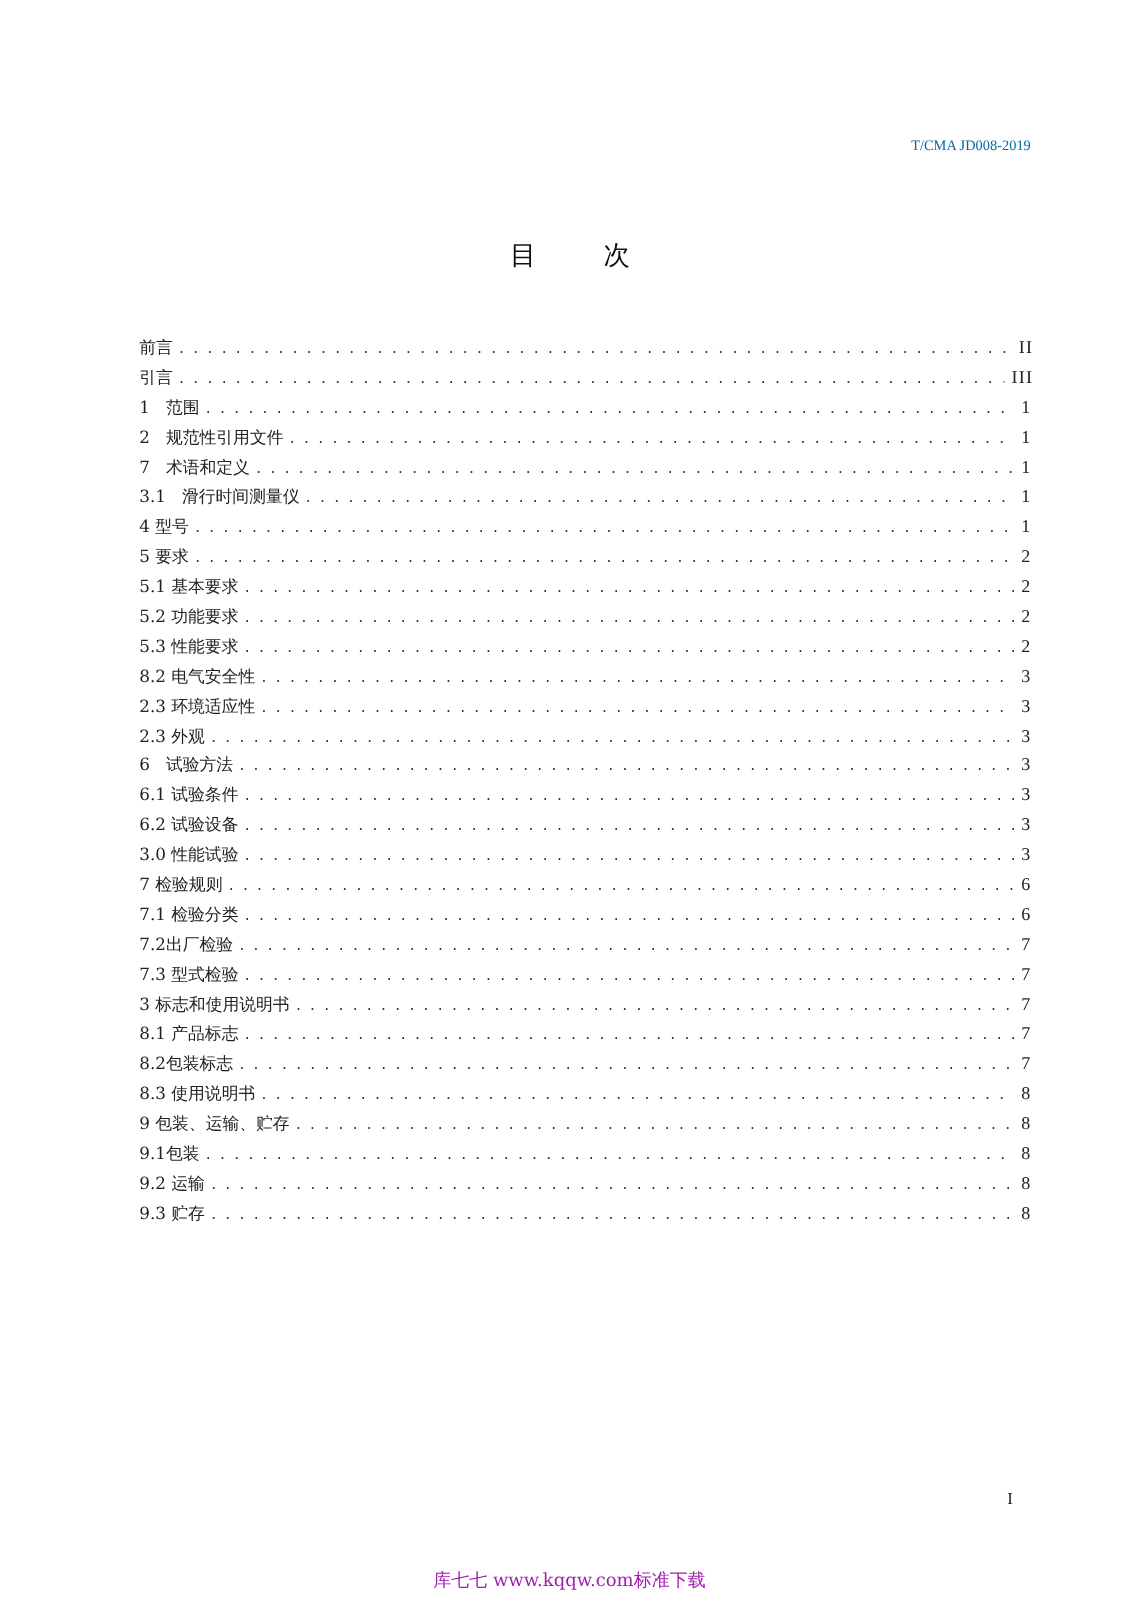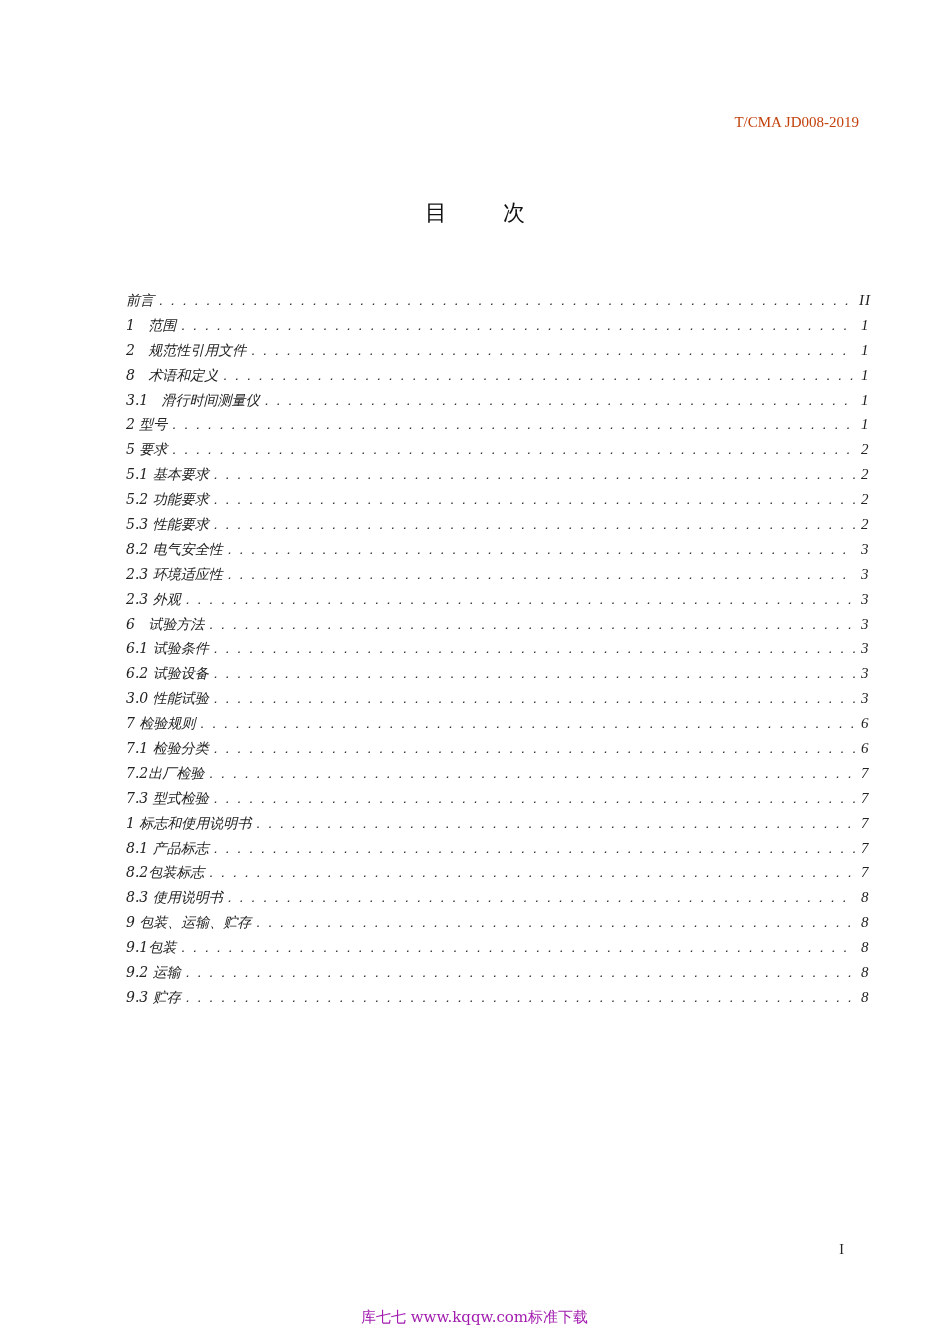--- a/index.html
+++ b/index.html
@@ -1,30 +1,30 @@
 <!DOCTYPE html>
 <html><head>
   <meta charset="utf-8">
   <style>
     html, body { margin: 0; padding: 0; background: #ffffff; }
     body { width: 950px; height: 1344px; position: relative; overflow: hidden; color: #1a1a1a; }
     .std-code {
       position: absolute; top: 114px; right: 91px;
-      font-family: "Liberation Serif", serif; font-size: 15px; color: #c2410c;
+      font-family: "Liberation Serif", serif; font-size: 12px; color: #0369a1;
     }
     .toc-title {
       position: absolute; top: 198px; left: 0; width: 950px; text-align: center;
       font-family: "DejaVu Sans", sans-serif; font-size: 22px; color: #111;
       letter-spacing: 0;
     }
     .toc-title span { display: inline-block; }
     .toc-title .gap { width: 56px; }
     .toc {
       position: absolute; top: 276px; left: 114px; width: 745px;
-      margin: 12px; padding: 0; list-style: none; font-style: italic;
+      margin: 2px; padding: 0; list-style: none;
     }
     .toc-row {
       display: flex; align-items: baseline; height: 24.9px; line-height: 24.9px;
       font-family: "DejaVu Serif", serif; font-size: 14px; color: #222;
       cursor: pointer;
     }
     .toc-label { white-space: pre; flex: 0 0 auto; }
     .toc-leader {
       flex: 1 1 auto; overflow: hidden; white-space: nowrap; margin: 0 6px 0 4px;
       color: #333; letter-spacing: 5.2px; font-family: "DejaVu Sans Mono", monospace; font-size: 11px;
@@ -54,41 +54,46 @@
   <span>目</span><span class="gap"></span><span>次</span>
 </div>
 
 <ul class="toc">
   <li class="toc-row">
       <span class="toc-label">前言</span>
       <span class="toc-leader"></span>
       <span class="toc-page">II</span>
     </li>
   <li class="toc-row">
+      <span class="toc-label">引言</span>
+      <span class="toc-leader"></span>
+      <span class="toc-page">III</span>
+    </li>
+  <li class="toc-row">
       <span class="toc-label">1   范围</span>
       <span class="toc-leader"></span>
       <span class="toc-page">1</span>
     </li>
   <li class="toc-row">
       <span class="toc-label">2   规范性引用文件</span>
       <span class="toc-leader"></span>
       <span class="toc-page">1</span>
     </li>
   <li class="toc-row">
-      <span class="toc-label">8   术语和定义</span>
+      <span class="toc-label">7   术语和定义</span>
       <span class="toc-leader"></span>
       <span class="toc-page">1</span>
     </li>
   <li class="toc-row">
       <span class="toc-label">3.1   滑行时间测量仪</span>
       <span class="toc-leader"></span>
       <span class="toc-page">1</span>
     </li>
   <li class="toc-row">
-      <span class="toc-label">2 型号</span>
+      <span class="toc-label">4 型号</span>
       <span class="toc-leader"></span>
       <span class="toc-page">1</span>
     </li>
   <li class="toc-row">
       <span class="toc-label">5 要求</span>
       <span class="toc-leader"></span>
       <span class="toc-page">2</span>
     </li>
   <li class="toc-row">
       <span class="toc-label">5.1 基本要求</span>
@@ -154,21 +159,21 @@
       <span class="toc-label">7.2出厂检验</span>
       <span class="toc-leader"></span>
       <span class="toc-page">7</span>
     </li>
   <li class="toc-row">
       <span class="toc-label">7.3 型式检验</span>
       <span class="toc-leader"></span>
       <span class="toc-page">7</span>
     </li>
   <li class="toc-row">
-      <span class="toc-label">1 标志和使用说明书</span>
+      <span class="toc-label">3 标志和使用说明书</span>
       <span class="toc-leader"></span>
       <span class="toc-page">7</span>
     </li>
   <li class="toc-row">
       <span class="toc-label">8.1 产品标志</span>
       <span class="toc-leader"></span>
       <span class="toc-page">7</span>
     </li>
   <li class="toc-row">
       <span class="toc-label">8.2包装标志</span>

